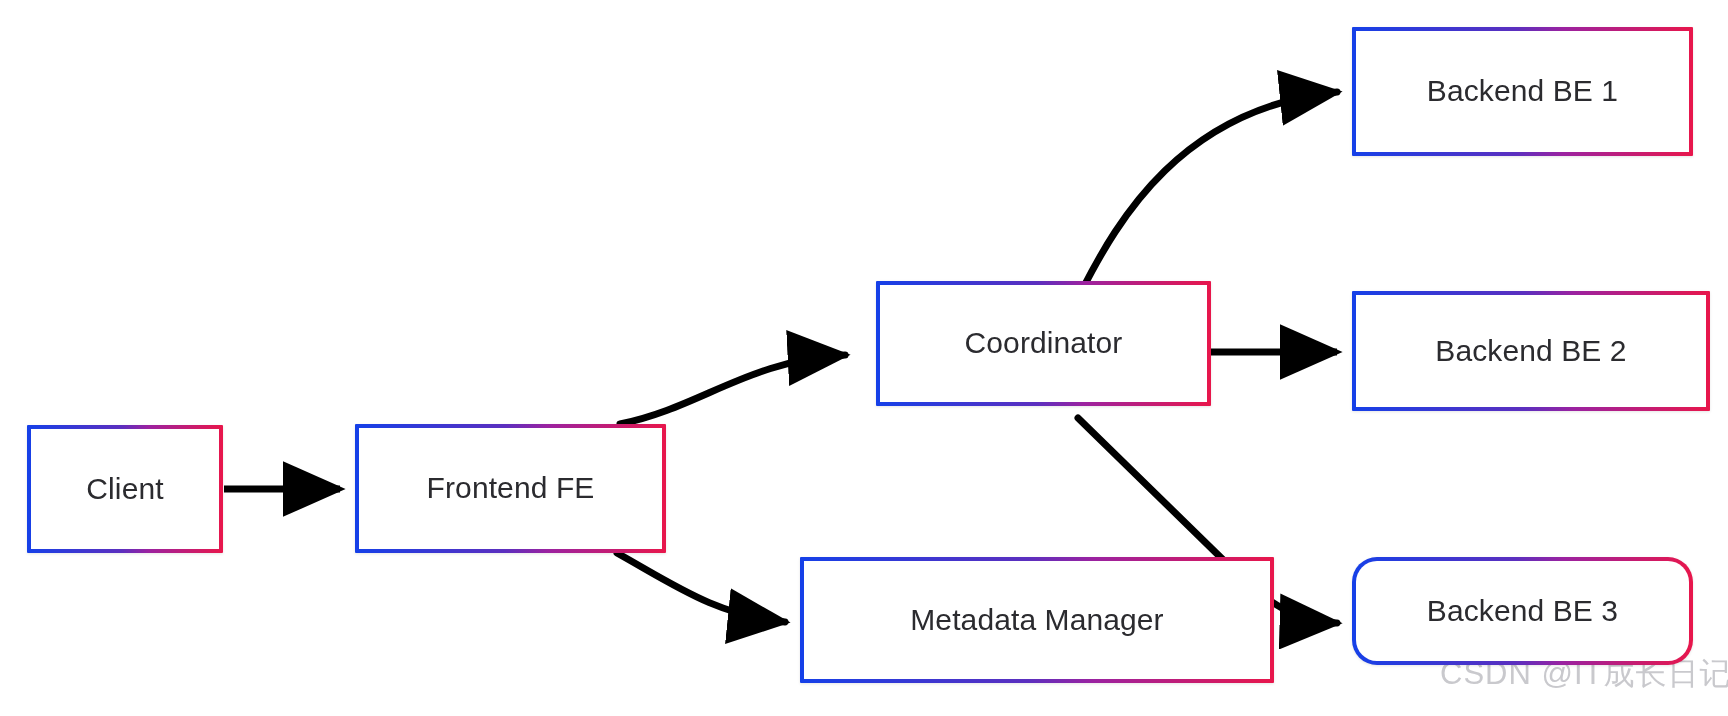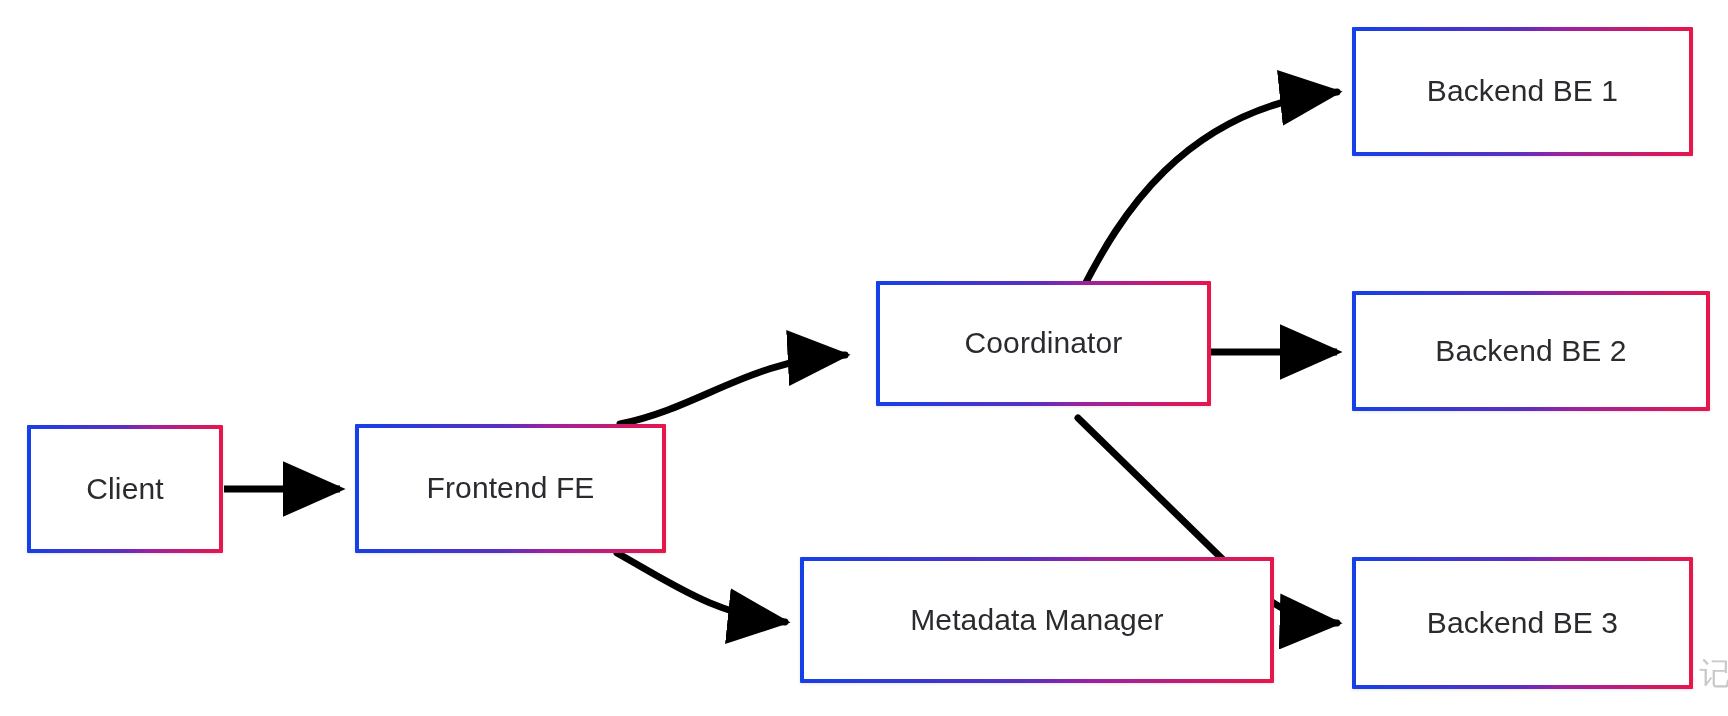--- a/index.html
+++ b/index.html
@@ -50,21 +50,21 @@
     white-space: nowrap;
     letter-spacing: 0.1px;
     -webkit-font-smoothing: antialiased;
   }
   #node-client      { left: 27px;   top: 425px; width: 196px; height: 128px; }
   #node-frontend    { left: 355px;  top: 424px; width: 311px; height: 129px; }
   #node-coordinator { left: 860px;  top: 281px; width: 335px; height: 125px; margin-left: 16px; }
   #node-metadata    { left: 800px;  top: 557px; width: 474px; height: 126px; }
   #node-be1         { left: 1352px; top: 27px;  width: 341px; height: 129px; }
   #node-be2         { left: 1352px; top: 291px; width: 358px; height: 120px; }
-  #node-be3         { left: 1352px; top: 557px; width: 341px; height: 132px; }
+  #node-be3         { left: 1352px; top: 557px; width: 341px; height: 108px; border-radius: 25px; }
 
   #watermark {
     position: absolute;
     left: 1440px;
     top: 653px;
     font-size: 31px;
     color: #c9c9cd;
     white-space: nowrap;
     z-index: 1;
     letter-spacing: 1px;

